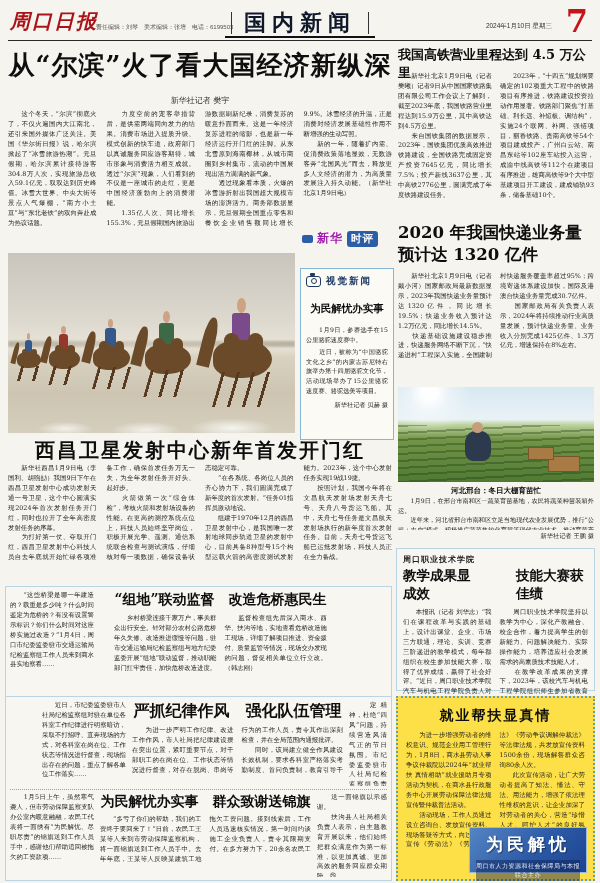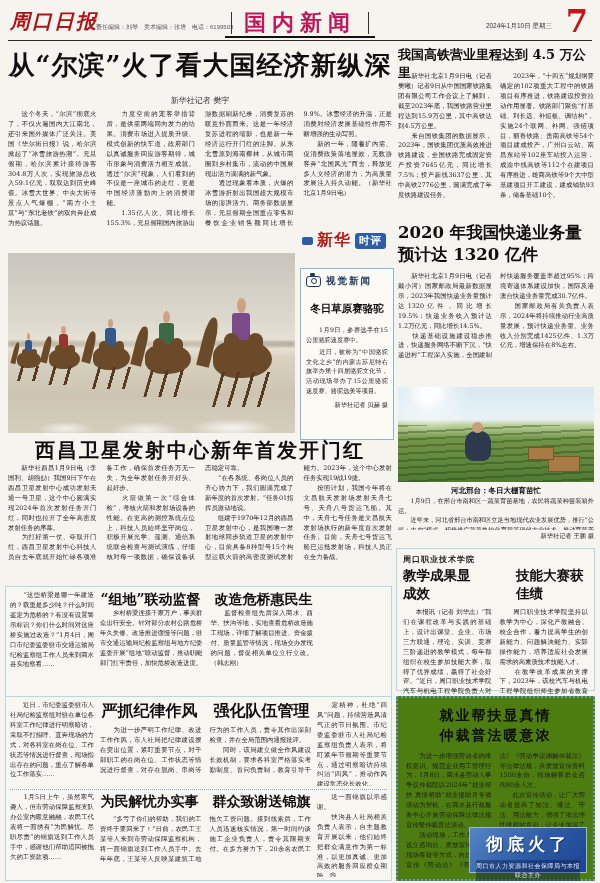--- a/index.html
+++ b/index.html
@@ -13,32 +13,32 @@
   .c4{columns:4;column-gap:10px;}
   .box{border:1px solid #b9d4e2;background:#f8f6f0;box-sizing:border-box;}
 
   
   .logo{color:#a81418;font-family:"DejaVu Serif",serif;font-weight:bold;
         font-style:italic;font-size:20px;letter-spacing:2px;}
   .editinfo{font-size:6px;color:#555;}
   .secwrap{display:flex;align-items:center;gap:12px;}
   .vbar{width:1px;height:22px;background:#333;}
   .sectitle{font-size:22px;font-weight:bold;font-family:"DejaVu Serif",serif;
-            letter-spacing:6px;color:#be185d;}
+            letter-spacing:6px;color:#0f172a;}
   .dateline{font-size:6.5px;color:#333;}
   .pagenum{color:#c3151b;font-family:"DejaVu Serif",serif;font-weight:bold;font-size:32px;line-height:1;}
   .rule-main{border-top:1.2px solid #2a2a2a;}
   .rule-center{height:2.2px;background:#111;}
 
   
   .xh-badge{display:flex;align-items:center;gap:4px;background:#f6f4ee;padding:2px 3px;}
   .bubble{position:relative;width:11px;height:8px;background:#2b5ea7;border-radius:2px;}
   .bubble::after{content:"";position:absolute;left:2px;bottom:-3px;border:3px solid transparent;
                  border-top-color:#2b5ea7;border-left-width:2px;border-right-width:2px;}
-  .xh-pre{color:#b91c1c;font-weight:bold;font-size:16px;font-family:"DejaVu Serif",serif;letter-spacing:1px;}
+  .xh-pre{color:#a21caf;font-weight:bold;font-size:12px;font-family:"DejaVu Serif",serif;letter-spacing:1px;}
   .xh-suf{background:#2b5ea7;color:#fff;font-weight:bold;font-size:10.5px;
           padding:1px 4px;border-radius:3px;font-family:"DejaVu Serif",serif;letter-spacing:1px;}
 
   
   .vbox{border:1px solid #85b8d6;background:#fbfaf4;box-sizing:border-box;padding:6px 5px;}
   .cam{position:relative;width:15px;height:11px;border:1.6px solid #1f3a66;border-radius:3px;box-sizing:border-box;}
   .cam::before{content:"";position:absolute;top:-4px;left:3px;width:5px;height:3px;background:#1f3a66;border-radius:1px;}
   .cam::after{content:"";position:absolute;top:1px;left:4px;width:4px;height:4px;border:1.4px solid #1f3a66;border-radius:50%;}
   .vbadge{display:flex;align-items:center;gap:5px;}
   .vbadge-label{color:#1f3a66;font-weight:bold;font-size:9.5px;letter-spacing:2px;font-family:"DejaVu Serif",serif;}
@@ -78,21 +78,21 @@
   .gh-crate{position:absolute;width:30px;height:14px;background:#a87a44;border:1px solid #7a5527;z-index:2;}
 
   
   .banner{background:linear-gradient(135deg,#5585c4 0%,#2c5aa6 55%,#1c4390 100%);
       border:1px solid #9db9dd;box-sizing:border-box;text-align:center;z-index:3;}
   .banner-title{color:#fff;font-family:"DejaVu Serif",serif;font-weight:bold;font-size:17px;
       letter-spacing:4px;margin-top:5px;text-shadow:1px 1px 1px rgba(0,0,0,.4);}
   .banner-sub{margin:4px 6px 0 6px;background:rgba(10,30,80,.45);color:#e8eefb;font-size:6px;
       padding:1.5px 0;letter-spacing:.5px;}
 
-  .dottedbox{border:2px dotted #5f9dc4;background:#4d7c0f;box-sizing:border-box;}
+  .dottedbox{border:2px dotted #5f9dc4;background:#fde047;box-sizing:border-box;}
   .kicker{font-size:8px;font-weight:bold;color:#222;letter-spacing:1px;}
   .credit{text-align:right;white-space:normal;}
 </style>
 </head>
 <body>
 
 <div class="page">
 
   <div class="abs" style="left:10px;top:8px;">
     <span class="logo">周口日报</span>
@@ -175,57 +175,57 @@
         <span class="cb"></span>
         <span class="cl"></span>
       </div>
   </div>
 
   <div class="abs vbox" style="left:300px;top:268px;width:94px;height:172px;">
     <div class="vbadge">
       <span class="cam"></span>
       <span class="vbadge-label">视觉新闻</span>
     </div>
-    <div class="hd vtitle" style="margin-top:14px;">冬日草原赛骆驼</div>
+    <div class="hd vtitle" style="margin-top:14px;">为民解忧办实事</div>
     <div class="txt" style="margin-top:9px;font-size:6.2px;">　　1月9日，参赛选手在15公里骆驼速度赛中。</div>
     <div class="txt" style="margin-top:3px;font-size:6.2px;">　　近日，被称为“中国骆驼文化之乡”的内蒙古苏尼特右旗举办第十四届骆驼文化节，活动现场举办了15公里骆驼速度赛、骆驼选美等项目。</div>
     <div class="txt credit" style="margin-top:5px;font-size:6.2px;">新华社记者 贝赫 摄</div>
   </div>
 
   <div class="abs hd" style="left:8px;top:437px;width:384px;font-size:20px;text-align:center;letter-spacing:2px;">西昌卫星发射中心新年首发开门红</div>
   <div class="abs txt c4" style="left:8px;top:464px;width:384px;height:116px;">　　新华社西昌1月9日电（李国利、胡煦劼）我国9日下午在西昌卫星发射中心成功发射天通一号卫星，这个中心圆满实现2024年首次发射任务开门红，同时也拉开了全年高密度发射任务的序幕。
 　　为打好第一仗、夺取开门红，西昌卫星发射中心科技人员自去年底就开始忙碌各项准备工作，确保首发任务万无一失，为全年发射任务开好头、起好步。
 　　火箭做第一次“综合体检”，考核火箭和发射场设备的性能。在更高的测控系统点位上，科技人员始终坚守岗位，积极开展光学、遥测、通信系统联合检查与测试演练，仔细核对每一项数据，确保设备状态稳定可靠。
 　　“在各系统、各岗位人员的齐心协力下，我们圆满完成了新年度的首次发射。”任务01指挥员激动地说。
 　　组建于1970年12月的西昌卫星发射中心，是我国唯一发射地球同步轨道卫星的发射中心，目前具备8种型号15个构型运载火箭的高密度测试发射能力。2023年，这个中心发射任务实现19战19捷。
 　　按照计划，我国今年将在文昌航天发射场发射天舟七号、天舟八号货运飞船。其中，天舟七号任务是文昌航天发射场执行的新年度首次发射任务。目前，天舟七号货运飞船已运抵发射场，科技人员正在全力备战。</div>
 
-  <div class="abs box" style="left:5px;top:586px;width:387px;height:116px;padding:4px;display:flex;gap:6px;">
+  <div class="abs box" style="left:5px;top:586px;width:387px;height:116px;padding:4px;display:flex;gap:20px;">
     <div class="txt" style="width:84px;height:100%;">　　“这些桥梁是哪一年建造的？载重是多少吨？什么时间鉴定为危桥的？有没有设置警示标识？你们什么时间对这座桥实施过改造？”1月4日，周口市纪委监委驻市交通运输局纪检监察组工作人员来到商水县实地察看……</div>
     <div style="width:213px;">
       <div class="hd" style="font-size:14px;text-align:center;white-space:nowrap;">“组地”联动监督　改造危桥惠民生</div>
-      <div class="txt c2" style="height:72px;">　　乡村桥梁连接千家万户，事关群众出行安全。针对部分农村公路危桥年久失修、改造推进缓慢等问题，驻市交通运输局纪检监察组与地方纪委监委开展“组地”联动监督，推动职能部门扛牢责任，加快危桥改造进度。
+      <div class="txt c2" style="height:72px;margin-top:5px;">　　乡村桥梁连接千家万户，事关群众出行安全。针对部分农村公路危桥年久失修、改造推进缓慢等问题，驻市交通运输局纪检监察组与地方纪委监委开展“组地”联动监督，推动职能部门扛牢责任，加快危桥改造进度。
 　　监督检查组先后深入商水、西华、扶沟等地，实地查看危桥改造施工现场，详细了解项目推进、资金拨付、质量监管等情况，现场交办发现的问题，督促相关单位立行立改。（韩志刚）</div>
     </div>
   </div>
 
   <div class="abs box" style="left:396px;top:548px;width:199px;height:143px;padding:5px 6px;">
     <div class="kicker">周口职业技术学院</div>
     <div style="display:flex;justify-content:space-between;margin-top:2px;gap:41px;">
       <span class="hd" style="font-size:13.5px;">教学成果显成效</span>
       <span class="hd" style="font-size:13.5px;">技能大赛获佳绩</span>
     </div>
     <div class="txt c2" style="height:100px;margin-top:5px;">　　本报讯（记者 刘华志）“我们在课程改革与实践的基础上，设计出课堂、企业、市场三方联通，理论、实训、竞赛三阶递进的教学模式，每年都组织在校生参加技能大赛，取得了优异成绩，赢得了社会好评。”近日，周口职业技术学院汽车与机电工程学院负责人对记者说。
 　　周口职业技术学院坚持以教学为中心，深化产教融合、校企合作，着力提高学生的创新能力、问题解决能力、实际操作能力，培养适应社会发展需求的高素质技术技能人才。
 　　在教学改革成果的支撑下，2023年，该校汽车与机电工程学院组织师生参加省教育厅、省科技厅、省人社厅主办的第九届河南省大学生机器人竞赛等多项赛事，获得一等奖3项、二等奖5项。㉕</div>
   </div>
 
   <div class="abs box" style="left:5px;top:696px;width:387px;height:185px;padding:4px;">
     <div style="display:flex;gap:6px;height:85px;border-bottom:1px dotted #8aa9bb;padding-bottom:3px;">
-      <div class="txt" style="width:84px;">　　近日，市纪委监委驻市人社局纪检监察组对驻在单位各科室工作纪律进行明察暗访，采取不打招呼、直奔现场的方式，对各科室在岗在位、工作状态等情况进行督查，现场指出存在的问题，重点了解各单位工作落实……</div>
+      <div class="txt" style="width:84px;margin-left:32px;">　　近日，市纪委监委驻市人社局纪检监察组对驻在单位各科室工作纪律进行明察暗访，采取不打招呼、直奔现场的方式，对各科室在岗在位、工作状态等情况进行督查，现场指出存在的问题，重点了解各单位工作落实……</div>
       <div style="width:211px;">
         <div class="hd" style="font-size:16px;text-align:center;white-space:nowrap;">严抓纪律作风　强化队伍管理</div>
         <div class="txt c2" style="height:58px;margin-top:4px;">　　为进一步严明工作纪律、改进工作作风，市人社局把纪律建设摆在突出位置，紧盯重要节点，对干部职工的在岗在位、工作状态等情况进行督查，对存在脱岗、串岗等行为的工作人员，责令其作出深刻检查，并在全局范围内通报批评。
 　　同时，该局建立健全作风建设长效机制，要求各科室严格落实考勤制度、首问负责制，教育引导干部职工守纪律、讲规矩，严格落实中央八项规定精神。㉕</div>
       </div>
       <div class="txt" style="flex:1;">　　定精神，杜绝“四风”问题，持续营造风清气正的节日氛围。市纪委监委驻市人社局纪检监察组负责人表示，将盯紧年节假期等重要节点，通过明察暗访持续纠治“四风”，推动作风建设常态化长效化。</div>
     </div>
     <div style="display:flex;gap:6px;height:84px;padding-top:3px;">
       <div class="txt" style="width:84px;">　　1月5日上午，虽然寒气袭人，但市劳动保障监察支队办公室内暖意融融，农民工代表将一面绣有“为民解忧、尽职尽责”的锦旗送到工作人员手中，感谢他们帮助追回被拖欠的工资款项……</div>
       <div style="width:211px;">
@@ -233,24 +233,23 @@
         <div class="txt c2" style="height:58px;margin-top:4px;">　　“多亏了你们的帮助，我们的工资终于要回来了！”日前，农民工王某等人来到市劳动保障监察机构，将一面锦旗送到工作人员手中。去年年底，王某等人反映某建筑工地拖欠工资问题。接到线索后，工作人员迅速核实情况，第一时间约谈施工企业负责人，责令其限期支付。在多方努力下，20余名农民工共计30余万元工资全部发放到位。㉕</div>
       </div>
       <div class="txt" style="flex:1;">　　送一面锦旗以示感谢。
 　　扶沟县人社局相关负责人表示，自主题教育开展以来，他们始终把群众满意作为第一标准，以更加真诚、更加高效的服务回应群众期盼。㉕</div>
     </div>
   </div>
 
   <div class="abs dottedbox" style="left:396px;top:696px;width:199px;height:185px;padding:7px 8px;">
     <div class="hd" style="font-size:14px;text-align:center;line-height:1.45;letter-spacing:2px;">
       <div>就业帮扶显真情</div>
-      <div>仲裁普法暖意浓</div>
     </div>
     <div class="txt c2" style="height:128px;margin-top:6px;">　　为进一步增强劳动者的维权意识、规范企业用工管理行为，1月8日，商水县劳动人事争议仲裁院以2024年“就业帮扶 真情相助”就业援助月专项活动为契机，在商水县行政服务中心开展劳动保障法律法规宣传暨仲裁普法活动。
 　　活动现场，工作人员通过设立咨询台、发放宣传资料、现场答疑等方式，向过往群众宣传《劳动法》《劳动合同法》《劳动争议调解仲裁法》等法律法规，共发放宣传资料1500余份，现场解答群众咨询80余人次。
 　　此次宣传活动，让广大劳动者提高了知法、懂法、守法、用法能力，增强了依法理性维权的意识，让企业加深了对劳动者的关心，营造“珍惜人才、呵护人才”的良好氛围，帮助更多劳动者实现更高质量就业。（黄金辉）</div>
     <div class="abs banner" style="right:6px;bottom:6px;width:118px;height:46px;">
-      <div class="banner-title">彻底火了</div>
+      <div class="banner-title">为民解忧</div>
       <div class="banner-sub">周口市人力资源和社会保障局与本报联合主办</div>
     </div>
   </div>
 
 </div>
 
 </body></html>

